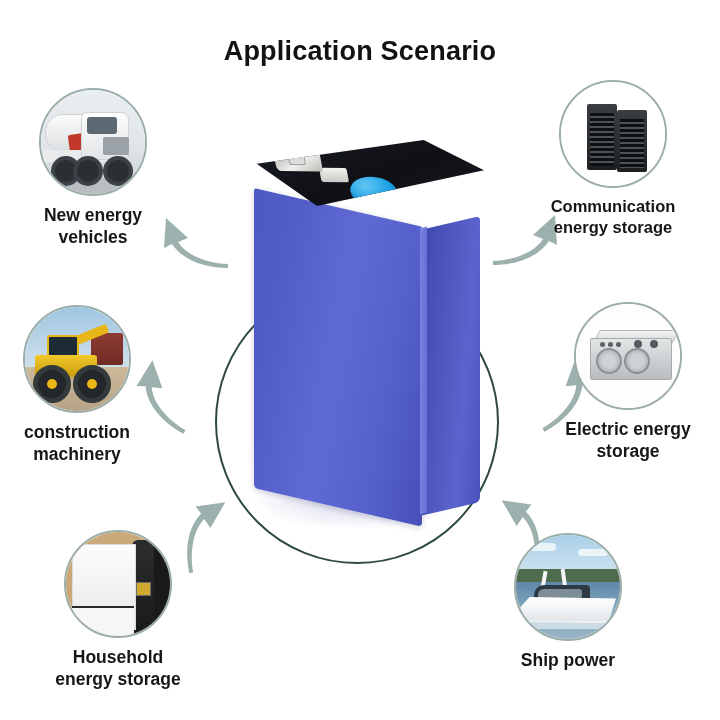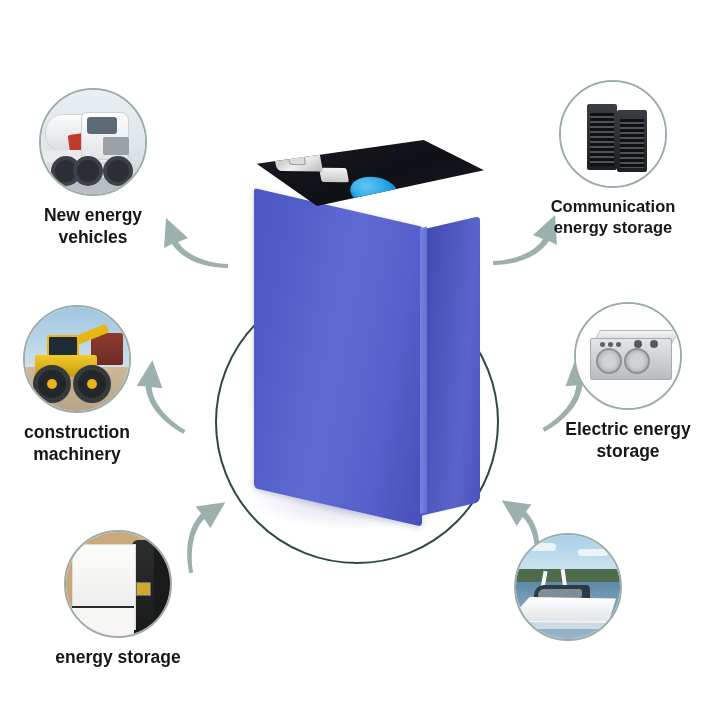--- a/index.html
+++ b/index.html
@@ -190,20 +190,21 @@
   #arw-constr{left:131px;top:362px;transform:rotate(28deg);}
   #arw-elec{left:521px;top:360px;transform:scaleX(-1) rotate(28deg);}
   #arw-house{left:173px;top:505px;transform:rotate(78deg);}
   #arw-ship{left:478px;top:503px;transform:scaleX(-1) rotate(78deg);}
 </style>
 </head>
 <body>
 
 <div class="stage">
 
+  <div class="title">Application Scenario</div>
 
   <div class="ring"></div>
 
   <div class="battery">
     <div class="bat-shadow"></div>
     <div class="bat-front"></div>
     <div class="bat-side"></div>
     <div class="bat-side-hi"></div>
     <div class="bat-top2">
       <div class="lbl"></div>
@@ -337,35 +338,40 @@
       <div class="scene">
         <div class="hh-bg"></div>
         <div class="hh-rt"></div>
         <div class="hh-dark"></div>
         <div class="hh-unit"></div>
         <div class="hh-unit2"></div>
         <div class="hh-scr"></div>
       </div>
     </div>
     <div class="cap">
+      <div>Household</div>
       <div>energy storage</div>
     </div>
   </div>
 
   <div class="node" id="node-ship">
     <div class="thumb">
       <div class="scene">
         <div class="sh-sky"></div>
         <div class="sh-cloud" style="left:14px;top:8px;width:26px;height:8px;"></div>
         <div class="sh-cloud" style="left:62px;top:14px;width:30px;height:7px;"></div>
         <div class="sh-trees"></div>
         <div class="sh-water"></div>
         <div class="sh-mast"></div>
           <div class="sh-mast2"></div>
         <div class="sh-deck"></div>
           <div class="sh-win"></div>
         <div class="sh-hull"></div>
         <div class="sh-wake"></div>
       </div>
     </div>
+    <div class="cap">
+      <div>Ship power</div>
+      <div></div>
+    </div>
   </div>
 
 </div>
 
 </body></html>

